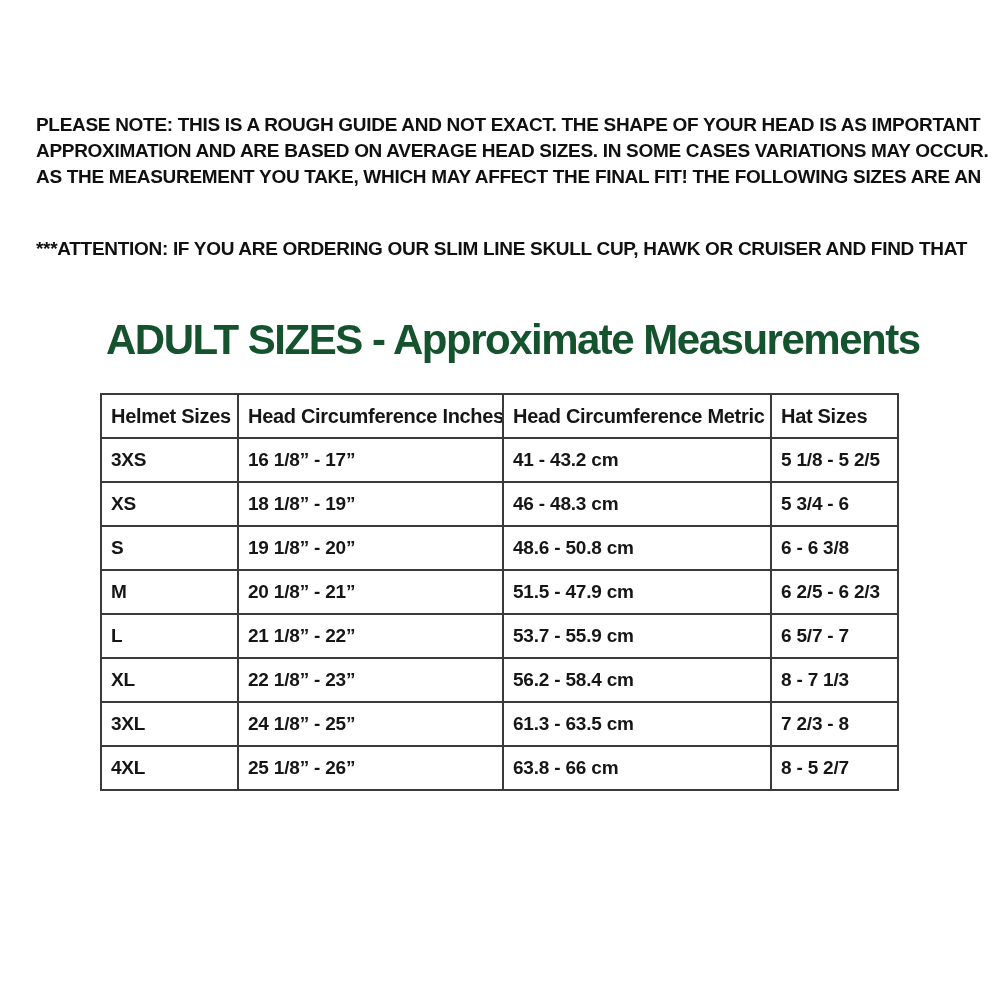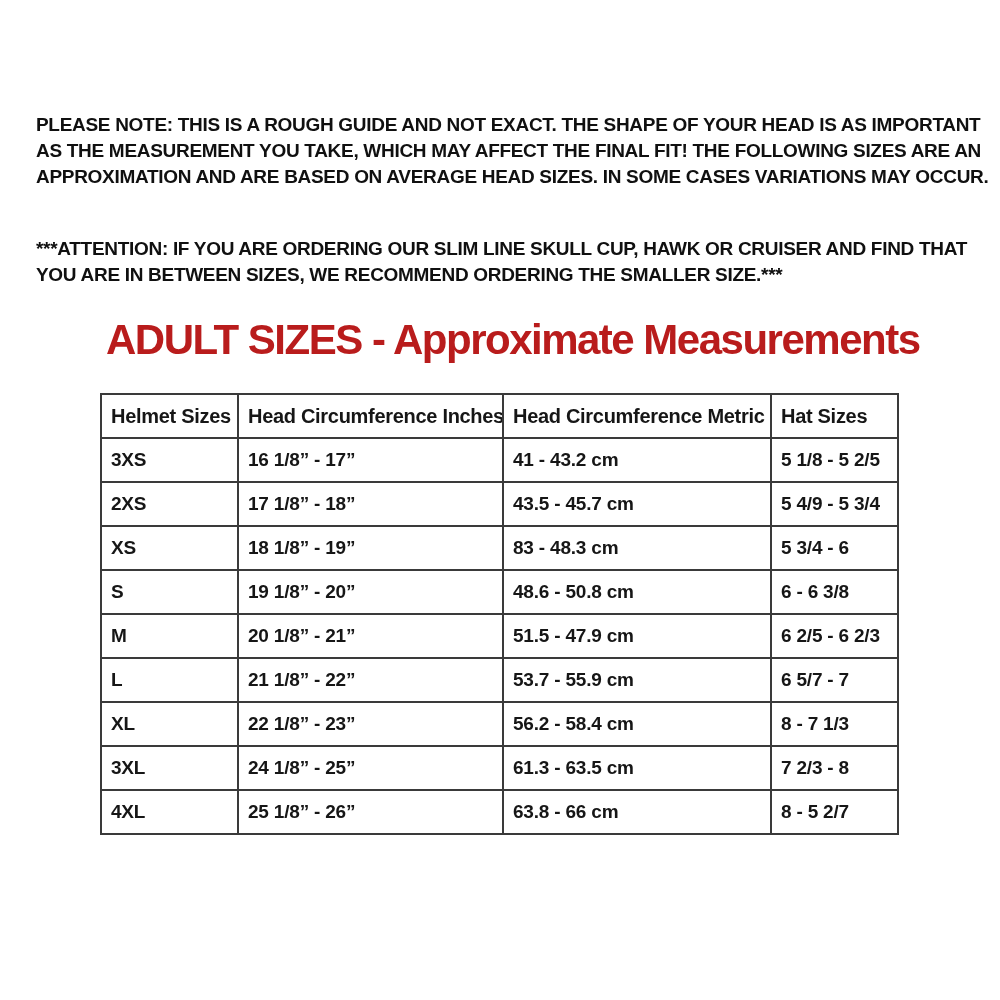--- a/index.html
+++ b/index.html
@@ -31,21 +31,21 @@
   .doc-title {
     position: absolute;
     left: 106px;
     top: 318px;
     margin: 0;
     font-size: 42px;
     font-weight: 700;
     letter-spacing: -1.5px;
     line-height: 44px;
     white-space: nowrap;
-    color: #b91c1c;
+    color: #14532d;
   }
   table.size-table {
     position: absolute;
     left: 100px;
     top: 393px;
     border-collapse: collapse;
     table-layout: fixed;
     width: 797px;
   }
   table.size-table th, table.size-table td {
@@ -75,27 +75,26 @@
     font-weight: 800;
   }
 </style>
 </head>
 <body>
 
 <div class="page">
 
   <div id="please-note" class="notice-block">
     <div>PLEASE NOTE: THIS IS A ROUGH GUIDE AND NOT EXACT. THE SHAPE OF YOUR HEAD IS AS IMPORTANT</div>
+    <div>APPROXIMATION AND ARE BASED ON AVERAGE HEAD SIZES. IN SOME CASES VARIATIONS MAY OCCUR.</div>
     <div>AS THE MEASUREMENT YOU TAKE, WHICH MAY AFFECT THE FINAL FIT! THE FOLLOWING SIZES ARE AN</div>
-    <div>APPROXIMATION AND ARE BASED ON AVERAGE HEAD SIZES. IN SOME CASES VARIATIONS MAY OCCUR.</div>
   </div>
 
   <div id="attention" class="notice-block">
     <div>***ATTENTION: IF YOU ARE ORDERING OUR SLIM LINE SKULL CUP, HAWK OR CRUISER AND FIND THAT</div>
-    <div>YOU ARE IN BETWEEN SIZES, WE RECOMMEND ORDERING THE SMALLER SIZE.***</div>
   </div>
 
   <h1 class="doc-title">ADULT SIZES - Approximate Measurements</h1>
 
   <table class="size-table">
     <colgroup>
       <col style="width:137px">
       <col style="width:265px">
       <col style="width:268px">
       <col style="width:127px">
@@ -109,29 +108,23 @@
       </tr>
     </thead>
     <tbody>
       <tr class="first-row">
         <td class="helmet-cell">3XS</td>
         <td>16 1/8” - 17”</td>
         <td class="metric-strong">41 - 43.2 cm</td>
         <td>5 1/8 - 5 2/5</td>
       </tr>
       <tr>
-        <td class="helmet-cell">2XS</td>
-        <td>17 1/8” - 18”</td>
-        <td>43.5 - 45.7 cm</td>
-        <td>5 4/9 - 5 3/4</td>
-      </tr>
-      <tr>
         <td class="helmet-cell">XS</td>
         <td>18 1/8” - 19”</td>
-        <td>83 - 48.3 cm</td>
+        <td>46 - 48.3 cm</td>
         <td>5 3/4 - 6</td>
       </tr>
       <tr>
         <td class="helmet-cell">S</td>
         <td>19 1/8” - 20”</td>
         <td>48.6 - 50.8 cm</td>
         <td>6 - 6 3/8</td>
       </tr>
       <tr>
         <td class="helmet-cell">M</td>

